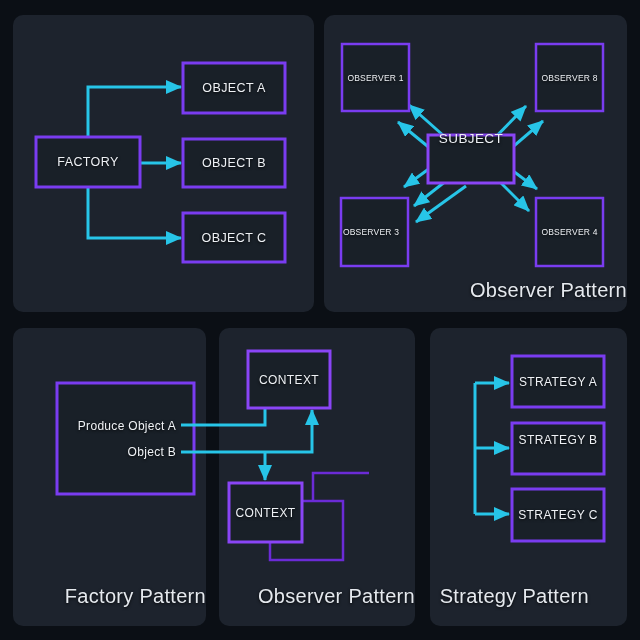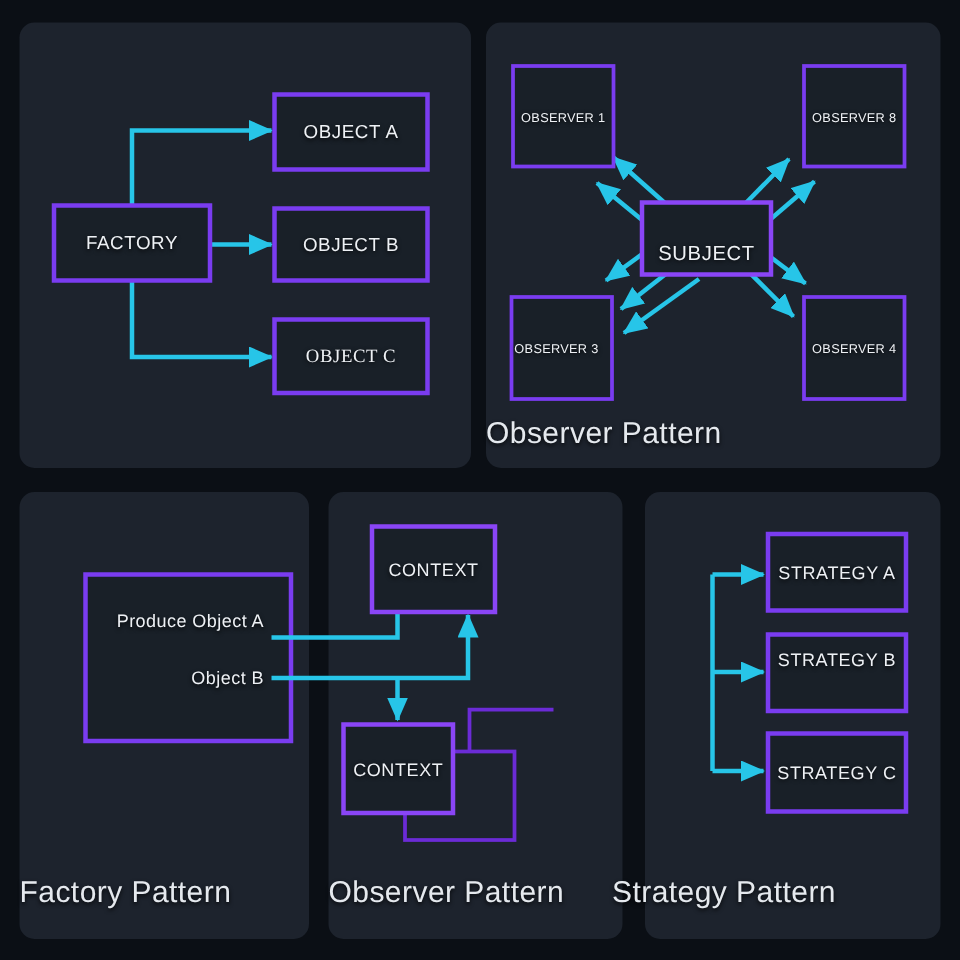--- a/index.html
+++ b/index.html
@@ -7,21 +7,21 @@
        font-family:"Liberation Sans",sans-serif;}
   .panel{position:absolute;background:#1d232d;border-radius:10px;z-index:1;}
   #wires{position:absolute;left:0;top:0;z-index:2;pointer-events:none;}
   .labels{position:absolute;left:0;top:0;width:640px;height:640px;z-index:3;pointer-events:none;}
   .node-label{position:absolute;display:flex;align-items:center;justify-content:center;
       color:#eef1f5;font-size:12.5px;letter-spacing:.4px;
       text-shadow:0 1px 3px rgba(0,0,0,.85);white-space:nowrap;}
   .node-label.small{font-size:8.5px;letter-spacing:.2px;}
   .node-label.subject{font-size:13.5px;}
   .caption{position:absolute;color:#e5e9ee;font-size:20px;letter-spacing:.3px;
-      text-align:left;transform:translateY(-50%);
+      text-align:right;transform:translateY(-50%);
       text-shadow:0 1px 3px rgba(0,0,0,.8);white-space:nowrap;}
   .rtext{position:absolute;color:#eef1f5;font-size:12px;letter-spacing:.3px;
       text-align:right;transform:translateY(-50%);
       text-shadow:0 1px 3px rgba(0,0,0,.85);white-space:nowrap;}
   .boxfill{fill:#192028;}
   .nofill{fill:none;}
 </style>
 </head>
 <body>
 
@@ -95,30 +95,30 @@
       <rect class="boxfill" x="512" y="423" width="92" height="51" stroke="#7a3cf0"></rect>
       <rect class="boxfill" x="512" y="489" width="92" height="52" stroke="#7a3cf0"></rect>
     </g>
   </svg>
 
   <div class="labels">
 
     <div class="node-label" style="left:183px;top:63px;width:102px;height:50px;">OBJECT A</div>
     <div class="node-label" style="left:36px;top:137px;width:104px;height:50px;">FACTORY</div>
     <div class="node-label" style="left:183px;top:139px;width:102px;height:48px;">OBJECT B</div>
-    <div class="node-label" style="left:183px;top:213px;width:102px;height:49px;font-family:Liberation Serif, serif;">OBJECT C</div>
+    <div class="node-label" style="left:183px;top:213px;width:102px;height:49px;">OBJECT C</div>
 
     <div class="node-label small" style="left:342px;top:44px;width:67px;height:67px;">OBSERVER 1</div>
     <div class="node-label small" style="left:536px;top:44px;width:67px;height:67px;">OBSERVER 8</div>
     <div class="node-label small" style="left:341px;top:198px;width:60px;height:68px;">OBSERVER 3</div>
     <div class="node-label small" style="left:536px;top:198px;width:67px;height:68px;">OBSERVER 4</div>
-    <div class="node-label subject" style="left:428px;top:152px;width:86px;height:32px;">SUBJECT</div>
+    <div class="node-label subject" style="left:428px;top:122px;width:86px;height:32px;">SUBJECT</div>
     <div class="caption" style="left:324px;top:290px;width:303px;">Observer Pattern</div>
 
-    <div class="rtext" style="left:57px;top:414px;width:119px;">Produce Object A</div>
+    <div class="rtext" style="left:57px;top:426px;width:119px;">Produce Object A</div>
     <div class="rtext" style="left:57px;top:452px;width:119px;">Object B</div>
     <div class="caption" style="left:13px;top:596px;width:193px;">Factory Pattern</div>
 
     <div class="node-label" style="left:248px;top:351px;width:82px;height:57px;font-size:12px;">CONTEXT</div>
     <div class="node-label" style="left:229px;top:483px;width:73px;height:59px;font-size:12px;">CONTEXT</div>
     <div class="caption" style="left:219px;top:596px;width:196px;">Observer Pattern</div>
 
     <div class="node-label" style="left:512px;top:356px;width:92px;height:51px;font-size:12px;text-align:right;">STRATEGY A</div>
     <div class="node-label" style="left:512px;top:423px;width:92px;height:34px;font-size:12px;border-radius:22px;">STRATEGY B</div>
     <div class="node-label" style="left:512px;top:489px;width:92px;height:52px;font-size:12px;">STRATEGY C</div>

